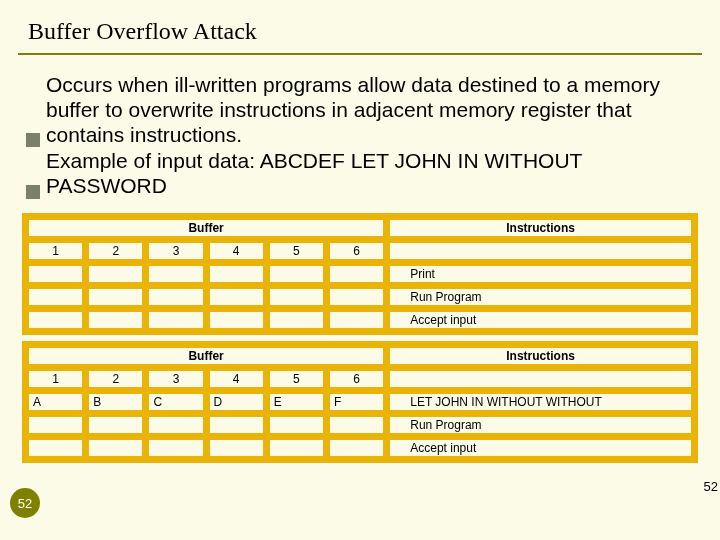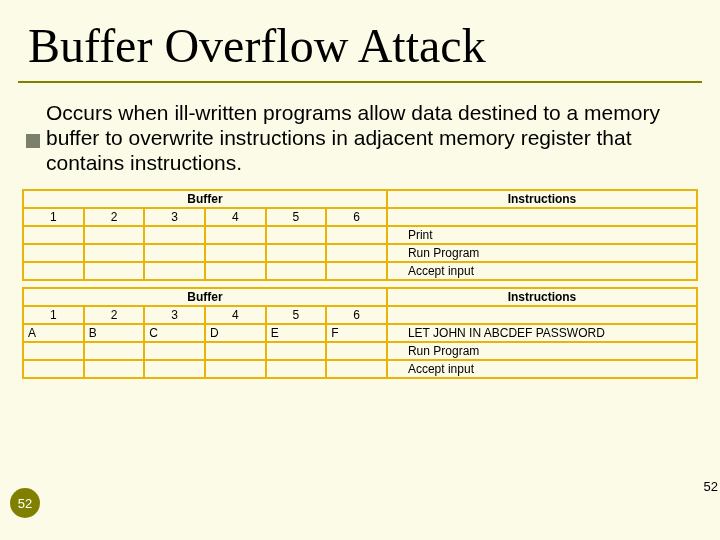--- a/index.html
+++ b/index.html
@@ -6,36 +6,36 @@
   body {
     width: 720px;
     height: 540px;
     background: #fbfbe8;
     font-family: Arial, Helvetica, sans-serif;
     position: relative;
     overflow: hidden;
   }
   .title {
     font-family: "Times New Roman", Times, serif;
-    font-size: 48px;
+    font-size: 24px;
     font-weight: normal;
     padding: 18px 12px 8px 28px;
     color: #000;
   }
   .title-underline {
     height: 2px;
     background: #808000;
     margin: 0 18px 18px 18px;
   }
   .bullets {
     padding: 0 26px;
   }
   .bullet-row {
     display: flex;
-    align-items: center;
+    align-items: flex-end;
     margin-bottom: 2px;
   }
   .bullet-icon {
     flex: 0 0 auto;
     width: 14px;
     height: 14px;
     background: #7a806b;
     margin-top: 5px;
     margin-right: 6px;
   }
@@ -46,21 +46,21 @@
   }
   .table-wrap {
     margin: 14px 22px 0 22px;
   }
   .btable {
     width: 100%;
     border-collapse: collapse;
     table-layout: fixed;
   }
   .btable th, .btable td {
-    border: 2px solid #eab308;
+    border: 7px solid #eab308;
     font-size: 12px;
     height: 18px;
     padding: 1px 4px;
     text-align: left;
     vertical-align: middle;
     font-weight: normal;
   }
   .btable .hdr {
     font-weight: bold;
     text-align: center;
@@ -98,20 +98,24 @@
 <body>
 
 <h1 class="title">Buffer Overflow Attack</h1>
 <div class="title-underline"></div>
 
 <div class="bullets">
   <div class="bullet-row">
     <div class="bullet-icon"></div>
     <div class="bullet-text">Occurs when ill-written programs allow data destined to a memory buffer to overwrite instructions in adjacent memory register that contains instructions.</div>
   </div>
+  <div class="bullet-row">
+    <div class="bullet-icon"></div>
+    <div class="bullet-text">Example of input data: ABCDEF LET JOHN IN WITHOUT PASSWORD</div>
+  </div>
 </div>
 
 <div class="table-wrap">
   <table class="btable">
     <colgroup>
       <col style="width:9%">
         <col style="width:9%">
         <col style="width:9%">
       <col style="width:9%">
         <col style="width:9%">
@@ -188,21 +192,21 @@
       <td class="col">6</td>
       <td></td>
     </tr>
     <tr>
       <td>A</td>
       <td>B</td>
       <td>C</td>
       <td>D</td>
       <td>E</td>
       <td>F</td>
-      <td class="wide">LET JOHN IN ABCDEF PASSWORD</td>
+      <td class="wide">LET JOHN IN WITHOUT WITHOUT</td>
     </tr>
     <tr>
       <td></td>
       <td></td>
       <td></td>
       <td></td>
       <td></td>
       <td></td>
       <td class="wide">Run Program</td>
     </tr>

